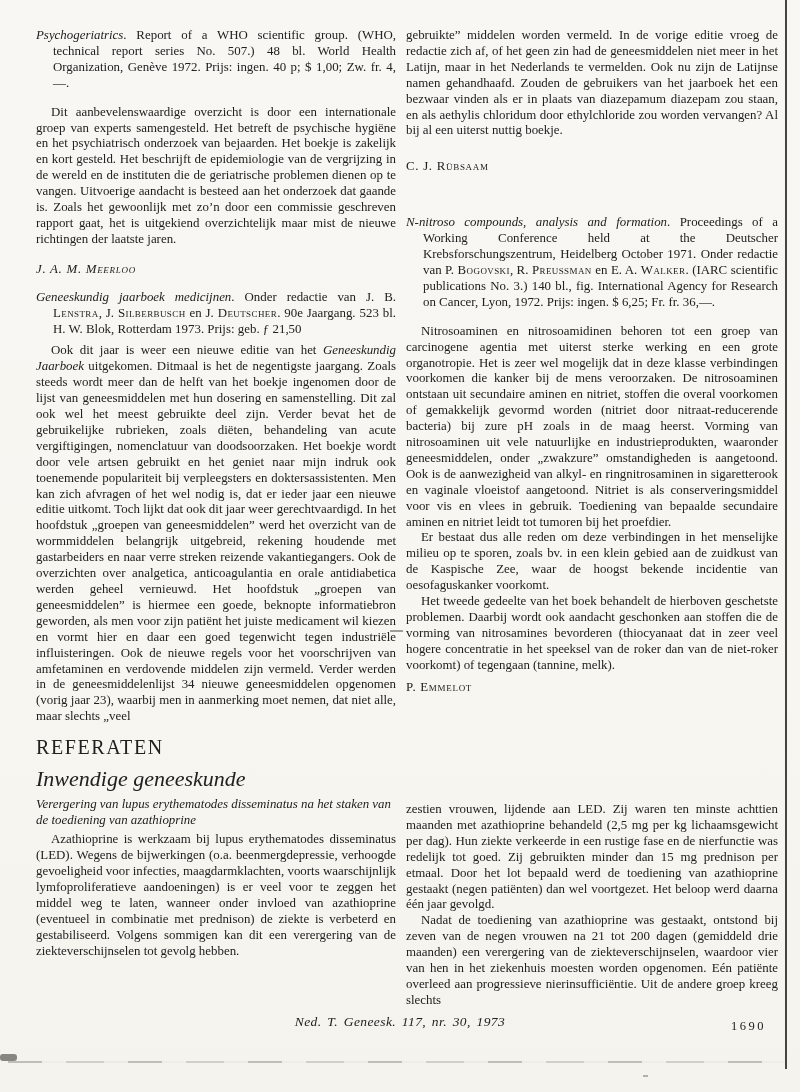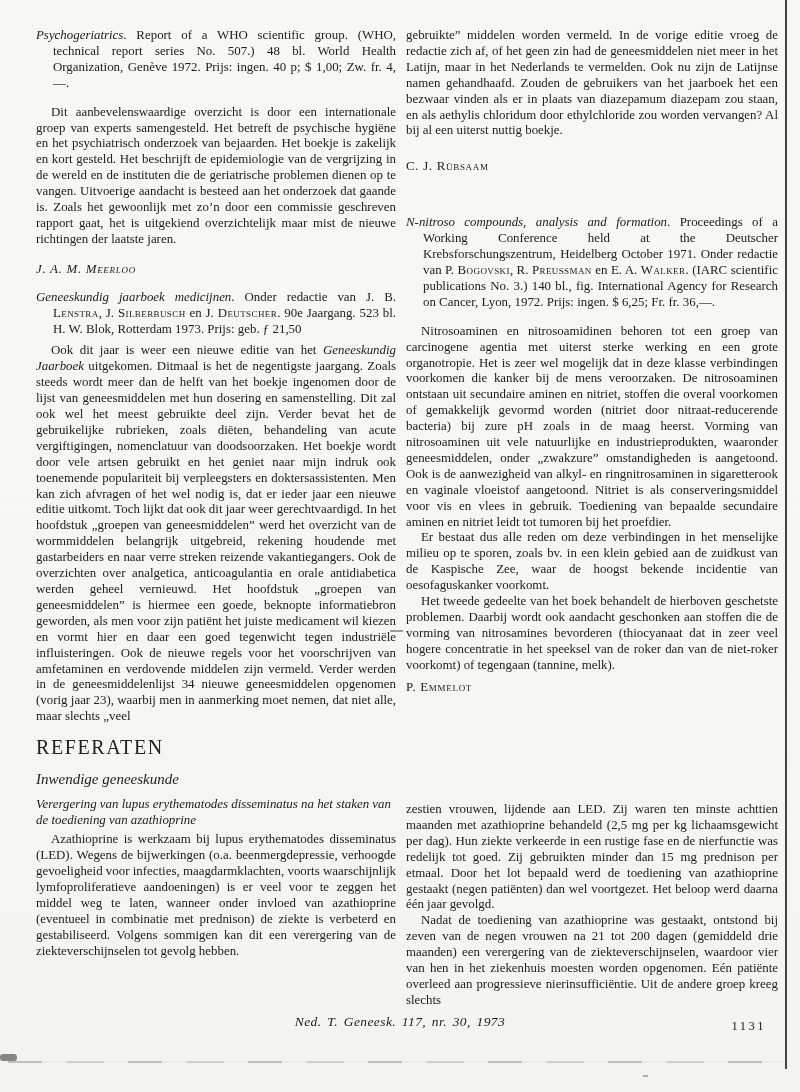--- a/index.html
+++ b/index.html
@@ -44,21 +44,21 @@
   }
   .sig-meerloo{margin-top:14px;margin-bottom:12px;font-style:italic;}
   .sig-rubsaam{margin-top:20px;margin-bottom:40px;}
   .sig-emmelot{margin-top:6px;}
 
   .section-heading{
     font-size:20px;font-weight:normal;letter-spacing:1.6px;
     margin:10px 0 10px 0;text-align:left;line-height:24px;
   }
   .subsection-heading{
-    font-size:15px;font-style:italic;font-weight:normal;
+    font-size:22px;font-style:italic;font-weight:normal;
     margin:0 0 8px 0;text-align:left;line-height:20px;
   }
   .article-title{
     font-style:italic;text-indent:0;text-align:left;
     line-height:15.5px;margin-bottom:4px;
   }
   .body2{margin-bottom:10px;}
 
   .bottom-block{position:absolute;top:782px;left:0;right:0;}
 
@@ -125,20 +125,20 @@
     <p class="para"><span>Het tweede gedeelte van het boek behandelt de hierboven geschetste problemen. Daarbij wordt ook aandacht geschonken aan stoffen die de vorming van nitrosamines bevorderen (thiocyanaat dat in zeer veel hogere concentratie in het speeksel van de roker dan van de niet-roker voorkomt) of tegengaan (tannine, melk).</span></p>
     <p class="signature sig-emmelot">P. Emmelot</p>
 
     <div class="bottom-block">
       <p class="para noindent"><span>zestien vrouwen, lijdende aan LED. Zij waren ten minste achttien maanden met azathioprine behandeld (2,5 mg per kg lichaamsgewicht per dag). Hun ziekte verkeerde in een rustige fase en de nierfunctie was redelijk tot goed. Zij gebruikten minder dan 15 mg prednison per etmaal. Door het lot bepaald werd de toediening van azathioprine gestaakt (negen patiënten) dan wel voortgezet. Het beloop werd daarna één jaar gevolgd.</span></p>
       <p class="para"><span>Nadat de toediening van azathioprine was gestaakt, ontstond bij zeven van de negen vrouwen na 21 tot 200 dagen (gemiddeld drie maanden) een verergering van de ziekteverschijnselen, waardoor vier van hen in het ziekenhuis moesten worden opgenomen. Eén patiënte overleed aan progressieve nierinsufficiëntie. Uit de andere groep kreeg slechts</span></p>
     </div>
   </div>
 
   <div class="footer-ref">Ned. T. Geneesk. 117, nr. 30, 1973</div>
-  <div class="footer-page">1131</div>
+  <div class="footer-page">1690</div>
 
   <div class="scan-edge-right"></div>
   <div class="scan-line-bottom"></div>
   <div class="scan-blob-left"></div>
   <div class="scan-dash-gutter"></div>
   <div class="scan-dot-bottom"></div>
 </div>
 
 </body></html>

